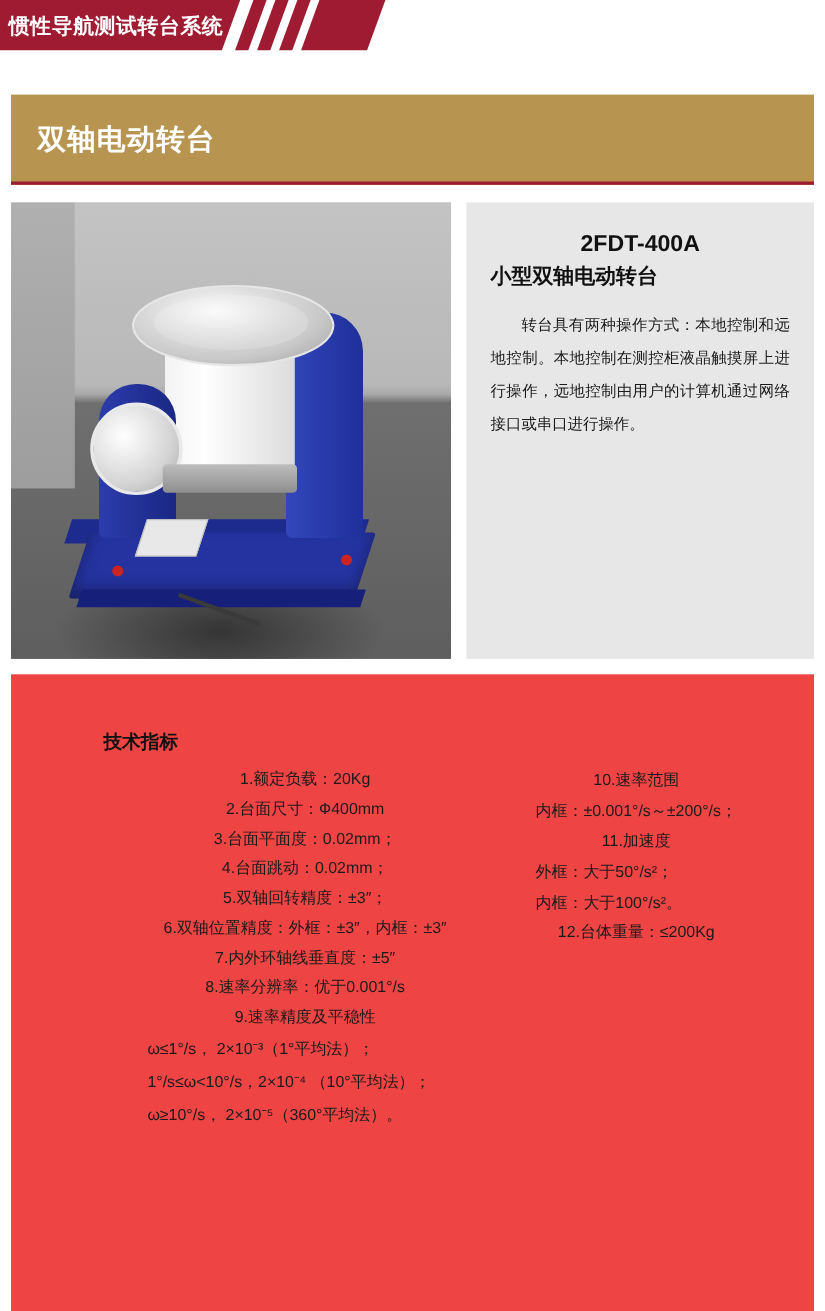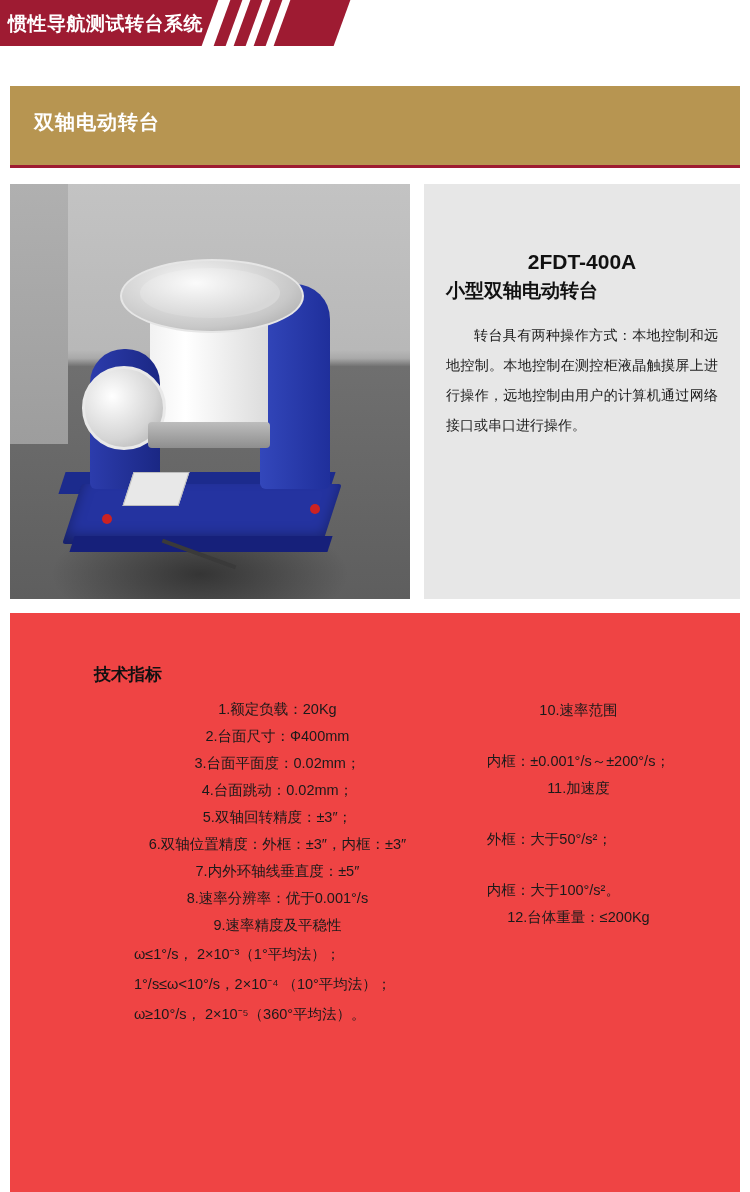--- a/index.html
+++ b/index.html
@@ -70,21 +70,21 @@
     bottom: 0;
     width: 100%;
     height: 3px;
     background: #9e1b32;
   }
   .goldbar h1 {
     margin: 0;
     position: absolute;
     left: 24px;
     top: 23px;
-    font-size: 20px;
+    font-size: 26px;
     font-weight: bold;
     color: #ffffff;
     letter-spacing: 1px;
     font-family: Liberation Serif, serif;
   }
 
   
   .content {
     margin: 16px 10px 0 10px;
     display: flex;
@@ -215,21 +215,20 @@
 
   .spec-panel {
     width: 316px;
     height: 415px;
     background: #e7e7e7;
     padding: 0;
     position: relative;
   }
   .spec-inner {
     padding: 26px 22px 0 22px;
-    margin-top: 40px;
   }
   .model {
     text-align: center;
     font-size: 21px;
     font-weight: bold;
     color: #111111;
     margin: 0 0 4px 0;
   }
   .model-sub {
     text-align: left;
@@ -273,21 +272,20 @@
     color: #1a1a1a;
     white-space: nowrap;
     text-align: center;
   }
   .sub {
     font-size: 14.5px;
     line-height: 28px;
     color: #1a1a1a;
     padding-left: 26px;
     white-space: nowrap;
-    margin-top: 23px;
   }
   .sub2 {
     font-size: 14.5px;
     line-height: 30px;
     color: #1a1a1a;
     padding-left: 40px;
     white-space: nowrap;
   }
 </style>
 </head>

